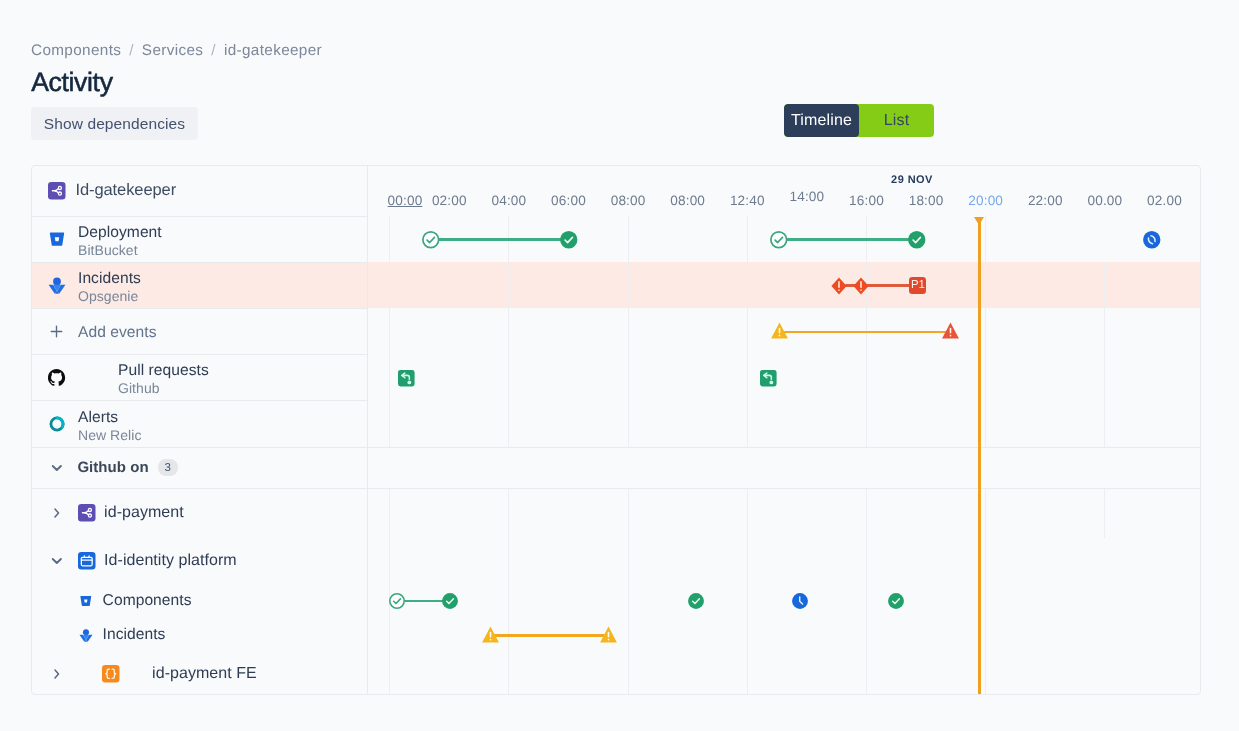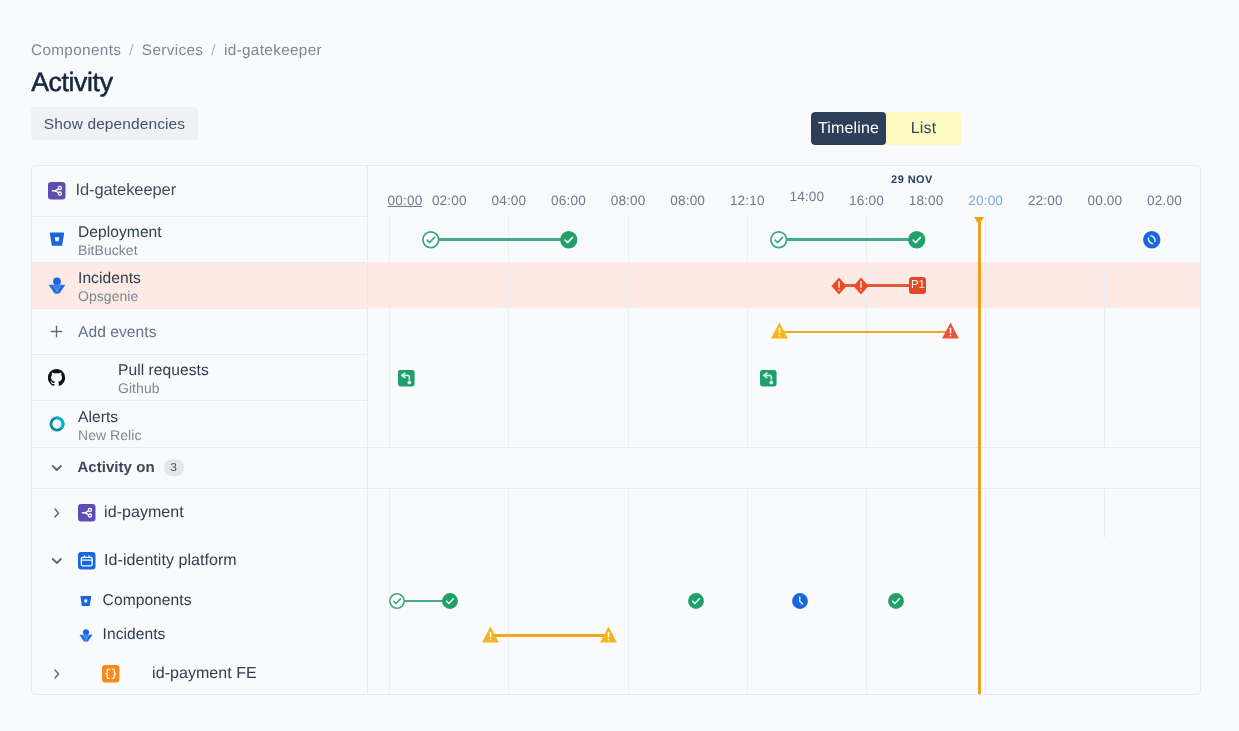--- a/index.html
+++ b/index.html
@@ -16,21 +16,21 @@
   }
   .page { position:relative; width:1239px; height:731px; }
 
   
   .breadcrumb { position:absolute; left:31px; top:41.5px; font-size:15.3px; color:#7C8799; white-space:nowrap; letter-spacing:0.35px; }
   .breadcrumb .crumb { color:#7C8799; }
   .breadcrumb .bc-sep { color:#AEB6C2; padding:0 8px; }
   .page-title { position:absolute; left:31.2px; top:68.6px; font-size:26.6px; line-height:26px; font-weight:400; color:#16283F; letter-spacing:-0.35px; -webkit-text-stroke:0.55px #16283F; }
   .show-dep { position:absolute; left:31px; top:107px; width:167px; height:33px; background:#EFF1F4; border:0; border-radius:4px;
     font-family:inherit; font-size:15.5px; color:#42526E; cursor:pointer; padding:0; letter-spacing:0.1px; }
-  .tabs { position:absolute; left:784px; top:112px; width:150px; height:33px; background:#fef9c3; border-radius:4px; display:flex; overflow:hidden;margin-left:27px; }
+  .tabs { position:absolute; left:784px; top:104px; width:150px; height:33px; background:#84cc16; border-radius:4px; display:flex; overflow:hidden; }
   .tab { width:75px; display:flex; align-items:center; justify-content:center; font-size:16px; color:#344563; cursor:pointer; letter-spacing:0.15px; }
   .tab.active { background:#2C3E5A; color:#FFFFFF; border-radius:4px; }
 
   
   .card { position:absolute; left:31px; top:165px; width:1170px; height:530px; background:#F9FAFC;
           border:1px solid #E8EAEE; border-radius:4px; overflow:hidden; }
   .sep { position:absolute; left:0; width:100%; height:1px; background:#E8EAEE; }
   .sep.full { width:1170px; }
 
   .svc-row { position:absolute; left:0; top:0; width:334px; height:50px; display:flex; align-items:center; padding-left:16px; }
@@ -182,21 +182,21 @@
         <div class="ev-title">Alerts</div>
         <div class="ev-sub">New Relic</div>
       </div>
     </div>
     <div class="dep-head" style="top:281.3px;height:41.0px;">
       <span style="display:block;position:relative;width:0;height:13px;">
           <svg width="20" height="20" viewBox="0 0 24 24" style="position:absolute;left:-6px;top:-3.5px;">
 <path d="M6.9 9.6 L11.8 14.4 L16.7 9.6" fill="none" stroke="#5B6B80" stroke-width="2.3" stroke-linecap="round" stroke-linejoin="round"></path>
           </svg>
         </span>
-      <span class="lbl">Activity on</span>
+      <span class="lbl">Github on</span>
       <span class="dep-badge">3</span>
     </div>
     <div class="dep-item" style="top:322.3px;height:49.7px;padding-left:21px;">
       <span style="display:block;width:0px;height:13px;position:relative;">
           <svg width="20" height="20" viewBox="0 0 24 24" style="position:absolute;left:-6px;top:-3.5px;">
 <path d="M9.6 7.3 L13.8 12 L9.6 16.7" fill="none" stroke="#5B6B80" stroke-width="1.85" stroke-linecap="round" stroke-linejoin="round"></path>
           </svg>
         </span>
       <span style="margin-left:24.6px;display:flex;">
           <svg width="17.5" height="17.5" viewBox="0 0 24 24">
@@ -271,21 +271,21 @@
       <span class="nm">id-payment FE</span>
     </div>
     <div>
       <div class="tl-date" style="left:880.0px;top:7.5px;">29 NOV</div>
       <div class="tl-tick" style="left:373px;top:27.0px;text-decoration:underline;">00:00</div>
       <div class="tl-tick" style="left:417.3px;top:27.0px;">02:00</div>
       <div class="tl-tick" style="left:476.9px;top:27.0px;">04:00</div>
       <div class="tl-tick" style="left:536.5px;top:27.0px;">06:00</div>
       <div class="tl-tick" style="left:596.1px;top:27.0px;">08:00</div>
       <div class="tl-tick" style="left:655.7px;top:27.0px;">08:00</div>
-      <div class="tl-tick" style="left:715.3px;top:27.0px;">12:10</div>
+      <div class="tl-tick" style="left:715.3px;top:27.0px;">12:40</div>
       <div class="tl-tick" style="left:774.9px;top:23px;">14:00</div>
       <div class="tl-tick" style="left:834.5px;top:27.0px;">16:00</div>
       <div class="tl-tick" style="left:894.1px;top:27.0px;">18:00</div>
       <div class="tl-tick cur" style="left:953.7px;top:27.0px;">20:00</div>
       <div class="tl-tick" style="left:1013.3px;top:27.0px;">22:00</div>
       <div class="tl-tick" style="left:1072.9px;top:27.0px;">00.00</div>
       <div class="tl-tick" style="left:1132.5px;top:27.0px;">02.00</div>
     </div>
     <div>
       <div class="nowtip" style="left:941.5px;top:50.5px;"></div>

